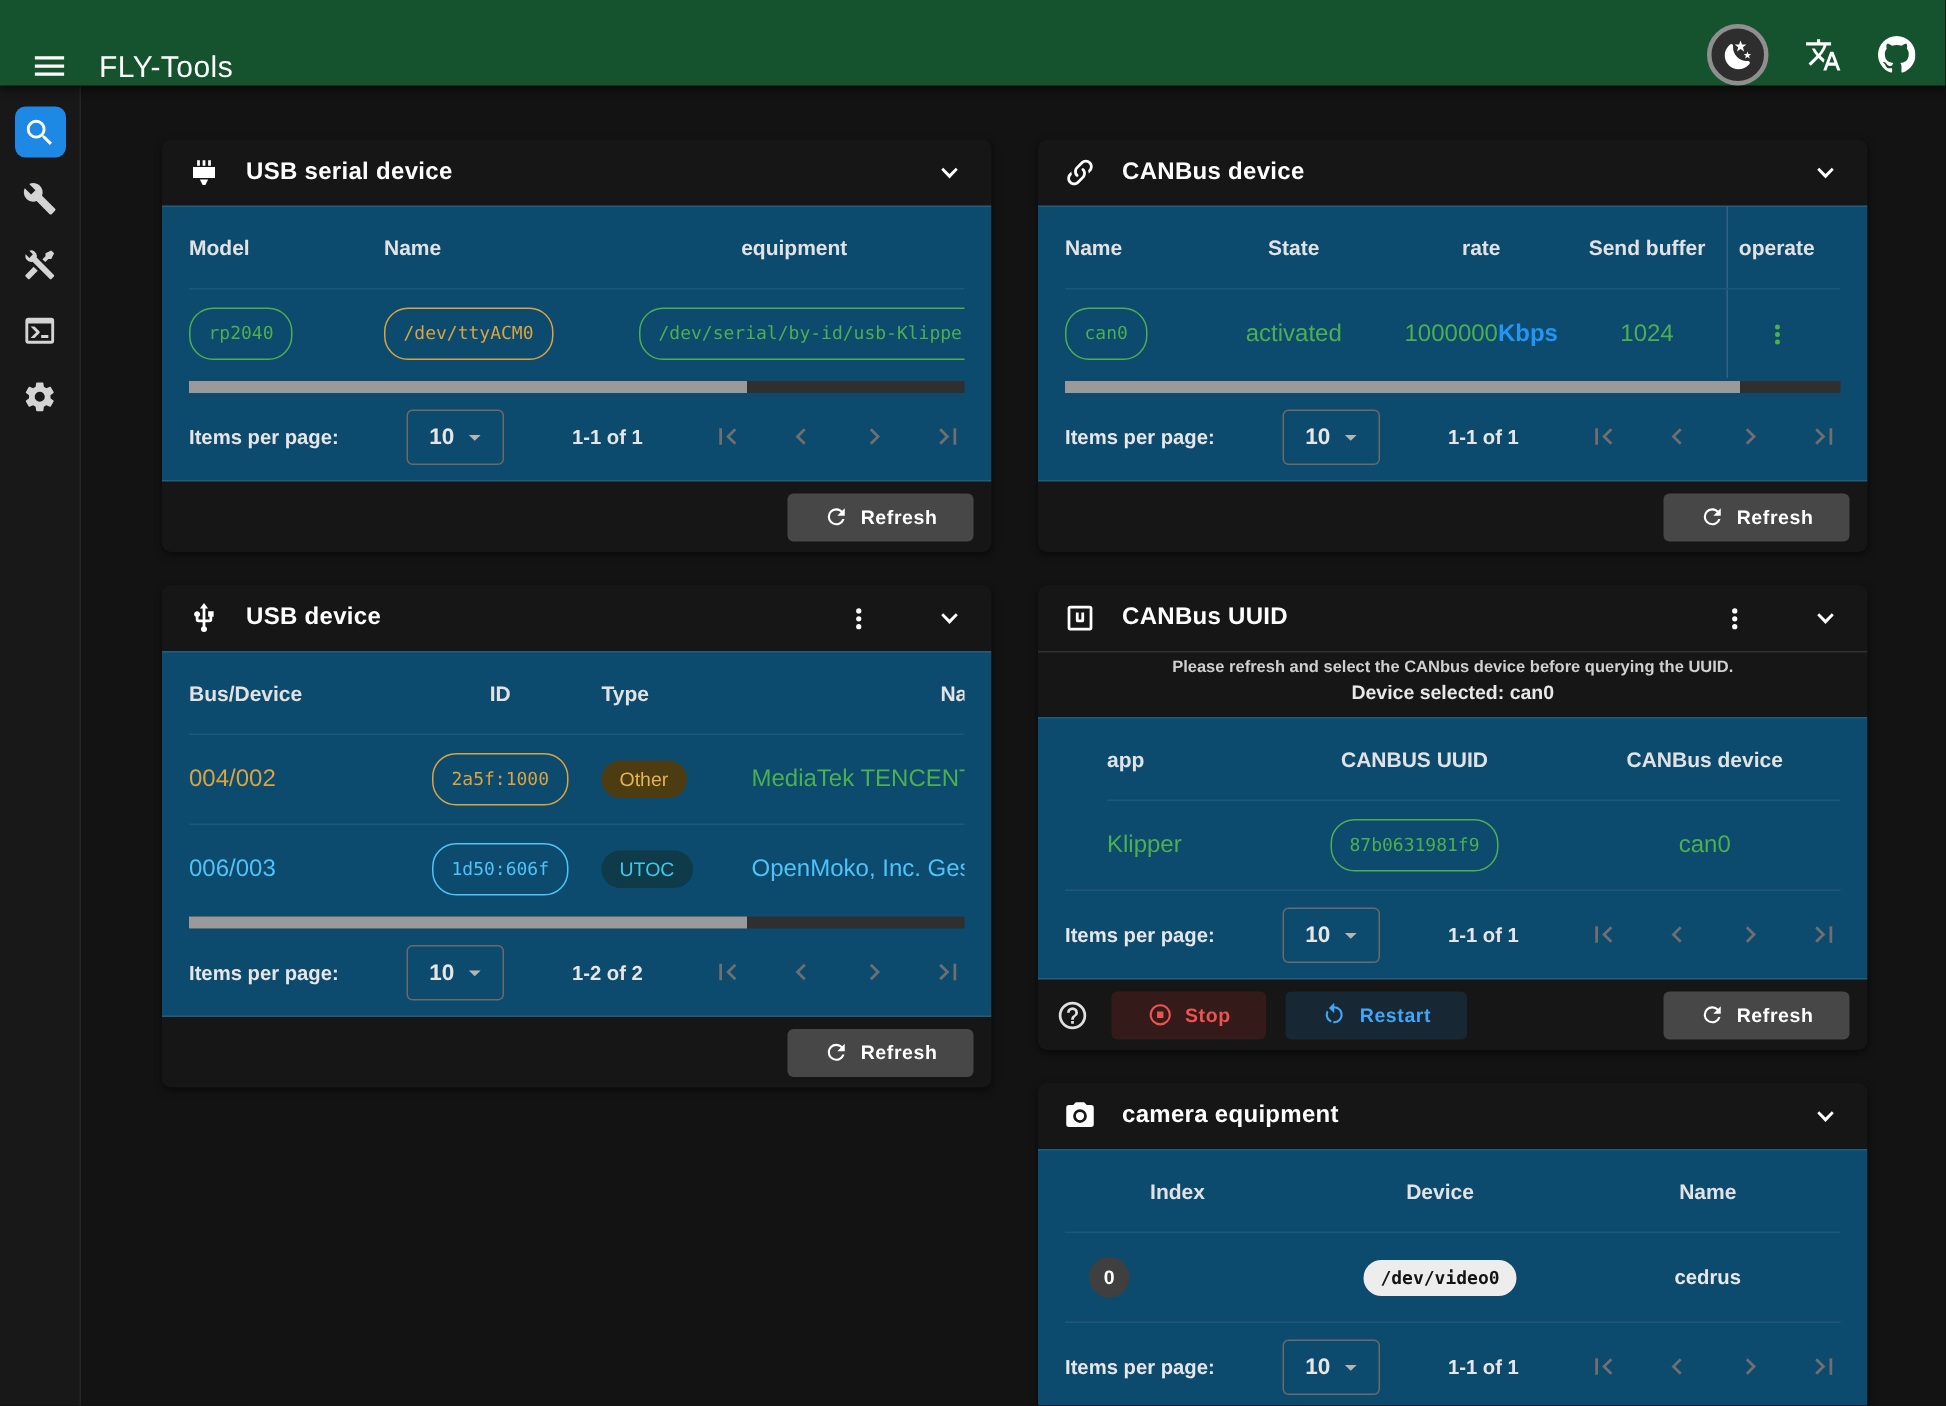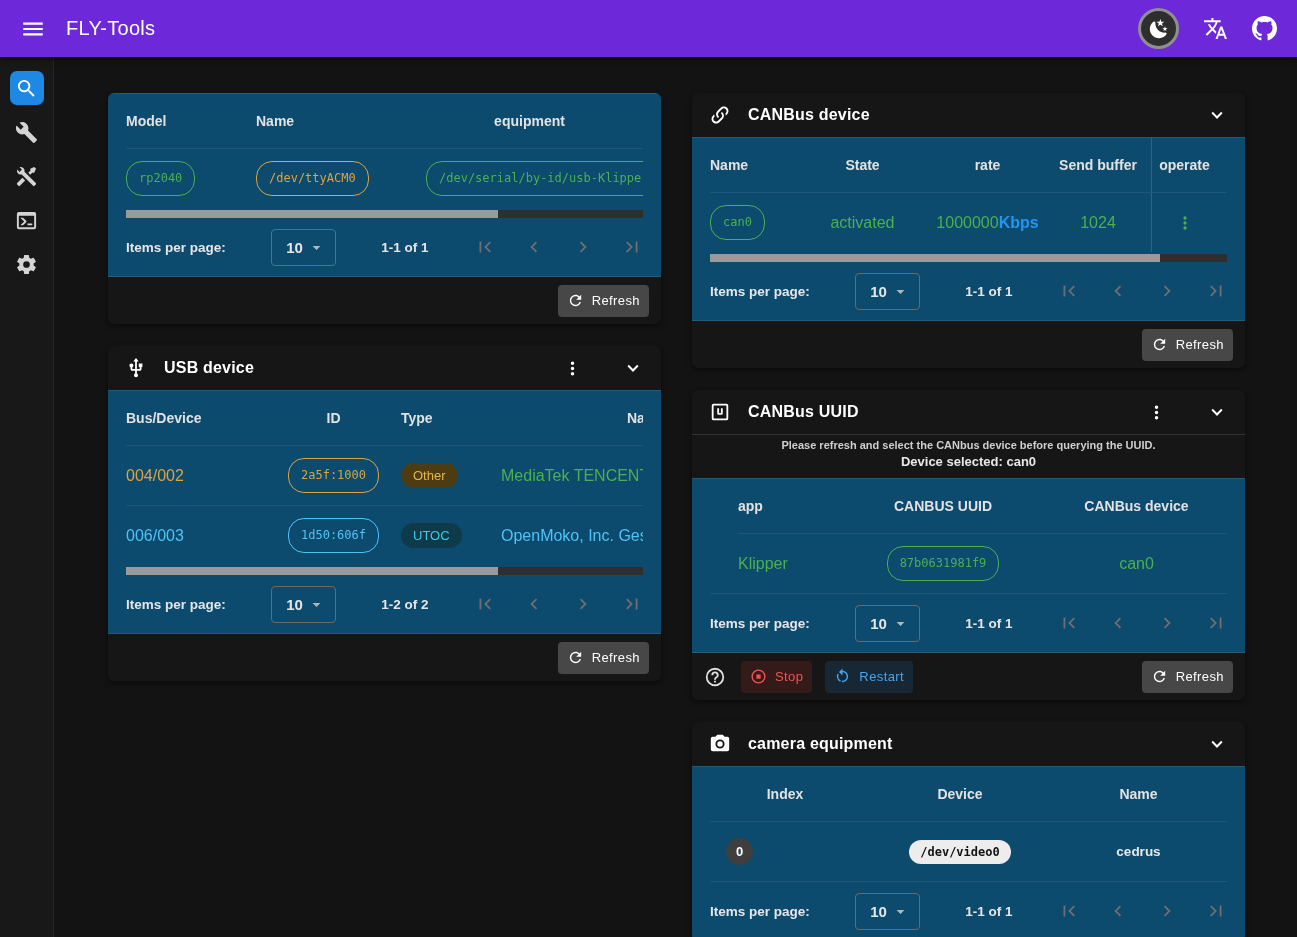--- a/index.html
+++ b/index.html
@@ -1,21 +1,21 @@
 <!DOCTYPE html>
 <html><head>
 <meta charset="utf-8">
 <style>
   * { box-sizing:border-box; margin:0; padding:0; }
   html,body { width:1297px; height:937px; overflow:hidden; }
   body { background:#131313; color:#e8e8e8; font-family:"Liberation Sans","DejaVu Sans",sans-serif; }
   svg { fill:currentColor; flex:none; }
 
   
-  .topbar { height:57px; background:#6d28d9; display:flex; align-items:center; padding:0 20px; gap:20px; position:relative; z-index:5; box-shadow:0 2px 6px rgba(0,0,0,.6); }
+  .topbar { height:57px; background:#14532d; display:flex; align-items:flex-end; padding:0 20px; gap:20px; position:relative; z-index:5; box-shadow:0 2px 6px rgba(0,0,0,.6); }
   .menu-btn { color:#fff; display:flex; cursor:pointer; }
   .menu-btn svg { width:26px; height:26px; }
   .apptitle { font-size:20px; font-weight:500; color:#fff; letter-spacing:.3px; }
   .topbar-right { margin-left:auto; display:flex; align-items:center; gap:24px; }
   .theme-btn { width:41px; height:41px; border-radius:50%; border:3px solid #8f8f8f; background:#2e2e2e; display:flex; align-items:center; justify-content:center; color:#fff; cursor:pointer; }
   .theme-btn svg { width:22px; height:22px; }
   .icnbtn { color:#fff; display:flex; cursor:pointer; }
   .icnbtn svg { width:25px; height:25px; }
 
   
@@ -79,21 +79,21 @@
   
   .pagination { height:58px; display:flex; align-items:center; justify-content:space-between; font-size:13.5px; font-weight:700; color:#e6e6e6; }
   .pg-select { display:inline-flex; align-items:center; gap:4px; border:1px solid #6a6a6a; border-radius:4px; padding:8px 9px 8px 14px; font-size:15px; cursor:pointer; }
   .pg-select svg { width:19px; height:19px; color:#b5b5b5; }
   .pg-nav { display:flex; align-items:center; gap:27px; color:#6f6f6f; }
   .pg-nav .navbtn { display:flex; cursor:pointer; }
   .pg-nav svg { width:22px; height:22px; }
 
   
   .card-footer { height:47px; display:flex; align-items:center; justify-content:flex-end; gap:13px; padding:0 12px; }
-  .btn { display:inline-flex; align-items:center; gap:8px; height:32px; padding:0 9px; border-radius:4px; font-weight:400; font-size:13px; letter-spacing:.4px; border:none; cursor:pointer; font-family:inherit; }
+  .btn { display:inline-flex; align-items:center; gap:8px; height:32px; padding:0 24px; border-radius:4px; font-weight:700; font-size:13px; letter-spacing:.4px; border:none; cursor:pointer; font-family:inherit; }
   .btn svg { width:17px; height:17px; }
   .btn.grey { background:#474747; color:#fff; }
   .btn.stop { background:rgba(244,67,54,.14); color:#ef5350; }
   .btn.restart { background:rgba(33,150,243,.14); color:#42a5f5; }
   .help { color:#e0e0e0; display:flex; margin-right:2px; cursor:pointer; }
   .help svg { width:22px; height:22px; }
   .footer-spacer { flex:1; }
 </style>
 </head>
 <body>
@@ -152,20 +152,32 @@
           <path d="M12 15.5A3.5 3.5 0 0 1 8.5 12 3.5 3.5 0 0 1 12 8.5a3.5 3.5 0 0 1 3.5 3.5 3.5 3.5 0 0 1-3.5 3.5m7.43-2.53c.04-.32.07-.64.07-.97 0-.33-.03-.66-.07-1l2.11-1.63c.19-.15.24-.42.12-.64l-2-3.46c-.12-.22-.39-.31-.61-.22l-2.49 1c-.52-.39-1.06-.73-1.69-.98l-.37-2.65A.506.506 0 0 0 14 2h-4c-.25 0-.46.18-.5.42l-.37 2.65c-.63.25-1.17.59-1.69.98l-2.49-1c-.22-.09-.49 0-.61.22l-2 3.46c-.13.22-.07.49.12.64L4.57 11c-.04.34-.07.67-.07 1 0 .33.03.65.07.97l-2.11 1.66c-.19.15-.25.42-.12.64l2 3.46c.12.22.39.3.61.22l2.49-1.01c.52.4 1.06.74 1.69.99l.37 2.65c.04.24.25.42.5.42h4c.25 0 .46-.18.5-.42l.37-2.65c.63-.26 1.17-.59 1.69-.99l2.49 1.01c.22.08.49 0 .61-.22l2-3.46c.12-.22.07-.49-.12-.64l-2.11-1.66z"></path>
         </svg>
     </span>
   </nav>
 
   <main class="main">
 
     <div class="col">
 
       <section class="card">
+        <div class="card-header">
+          <svg class="hicon" viewBox="0 0 24 24">
+              <path d="M7,3H9V7H7V3M11,3H13V7H11V3M15,3H17V7H15V3M4,8H20V16H4V8M9,17H15L13,21H11L9,17Z"></path>
+            </svg>
+          <span class="card-title">USB serial device</span>
+          <span class="spacer"></span>
+          <span class="chev">
+            <svg viewBox="0 0 24 24">
+                <path d="M7.41,8.58L12,13.17L16.59,8.58L18,10L12,16.41L6,10L7.41,8.58Z"></path>
+              </svg>
+          </span>
+        </div>
         <div class="card-body">
           <div class="tablewrap">
             <div class="trow thead cols-serial">
               <div class="c">Model</div>
               <div class="c">Name</div>
               <div class="c ctr">equipment</div>
             </div>
             <div class="trow drow cols-serial">
               <div class="c"><span class="chip t-green">rp2040</span></div>
               <div class="c"><span class="chip t-amber">/dev/ttyACM0</span></div>

